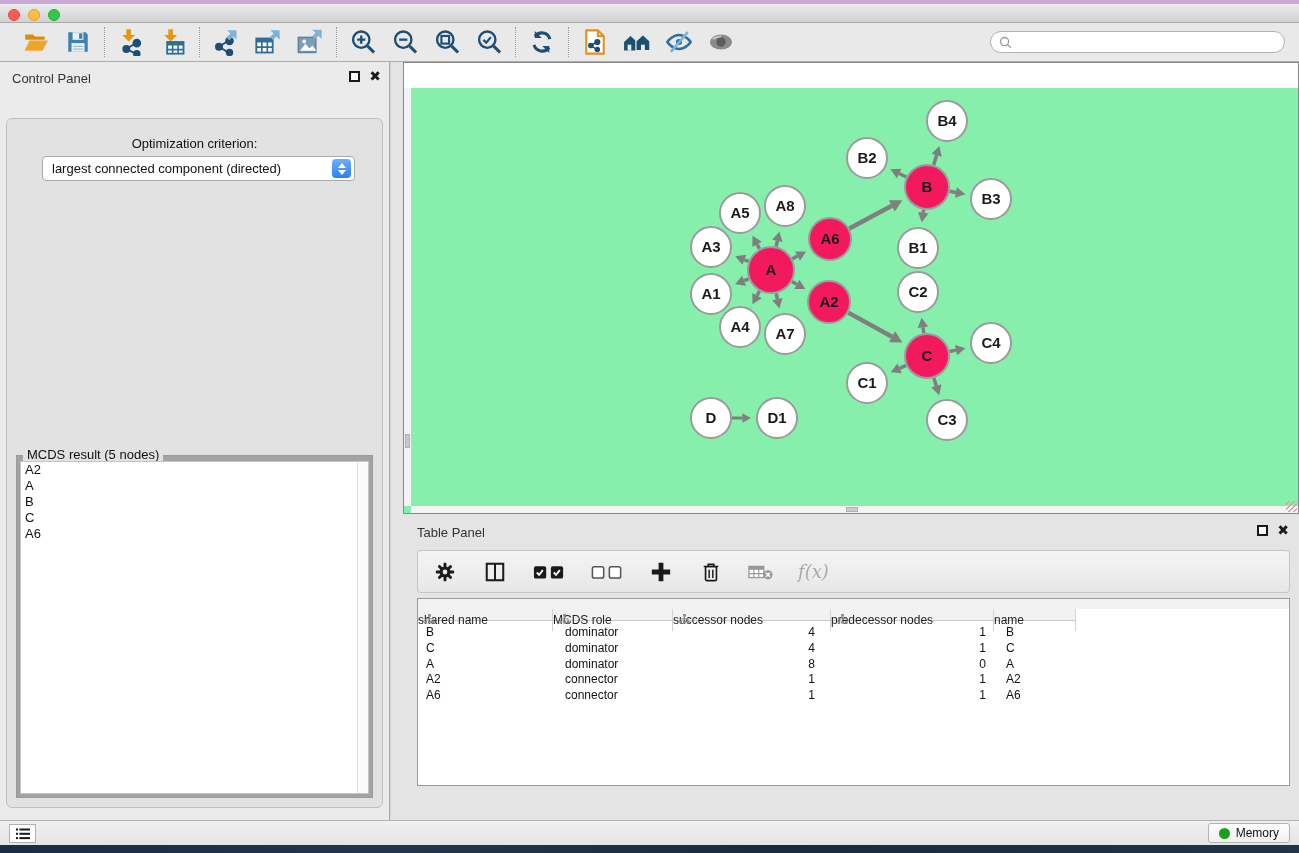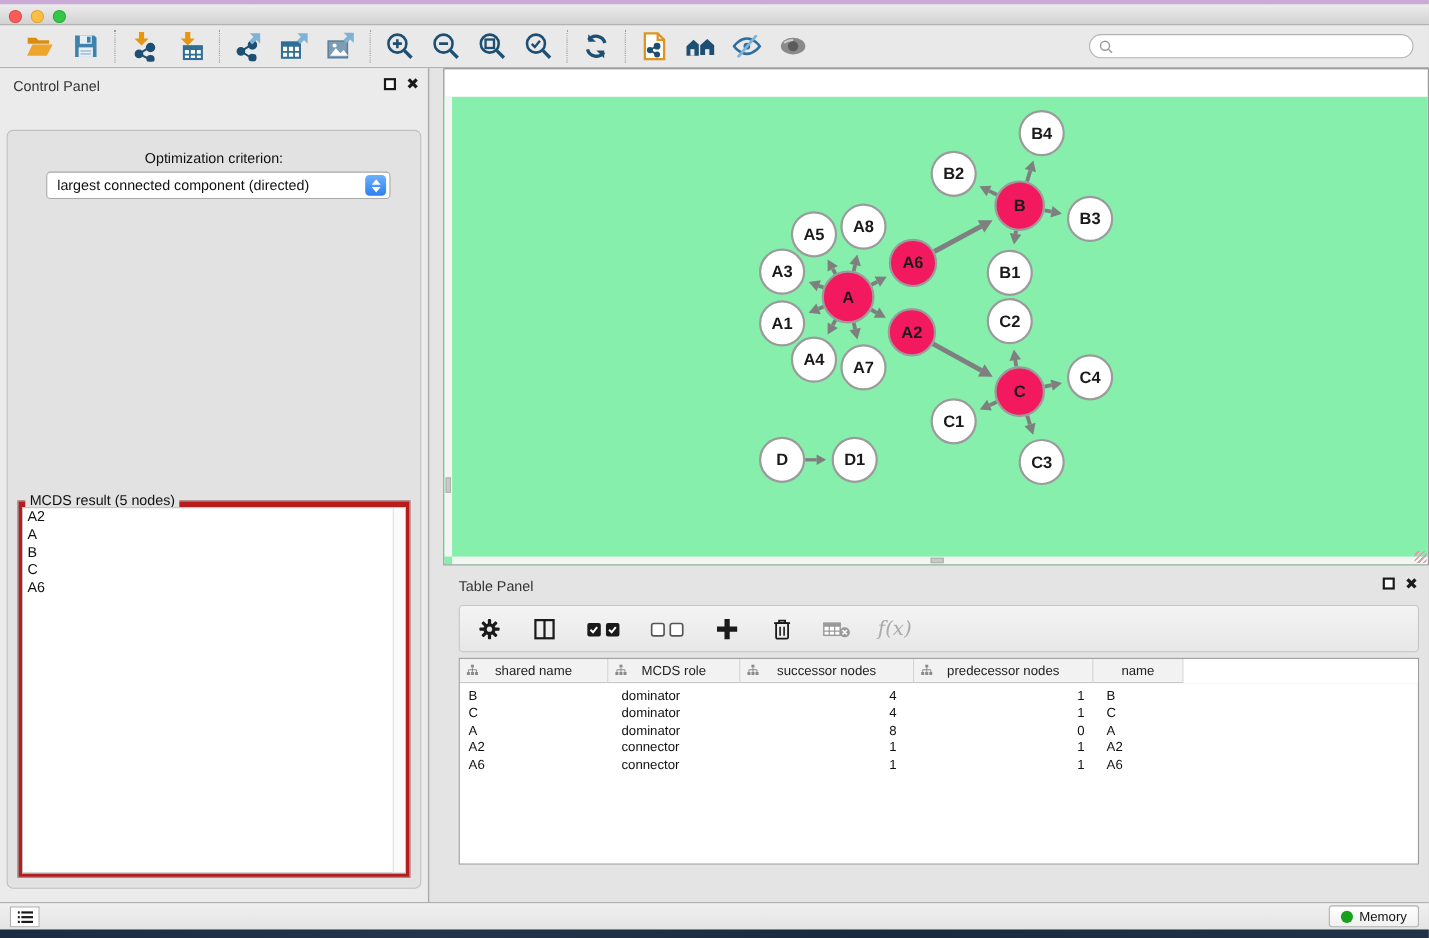--- a/index.html
+++ b/index.html
@@ -38,21 +38,21 @@
   .seg > div.active { background:linear-gradient(#55a5fb,#2e86f6); color:#fff; border-color:#2e79d8; }
   .cp-inner { position:absolute; left:6px; right:6px; top:56px; bottom:12px; background:#e2e2e2; border:1px solid #c0c0c0; border-radius:6px; }
   .opt-label { position:absolute; left:0; right:0; top:74px; text-align:center; font-size:13px; color:#111; }
   .dropdown { position:absolute; left:42px; top:94px; width:313px; height:25px; background:#fff; border:1px solid #a9a9a9; border-radius:4px; display:flex; align-items:center; }
   .dropdown .val { flex:1; font-size:13px; padding:0 9px; color:#111; white-space:nowrap; }
   .stepper { width:19px; height:19px; margin-right:3px; border-radius:4px; background:linear-gradient(#6db1fb,#2d7ff2); display:flex; flex-direction:column; align-items:center; justify-content:center; gap:2px; }
   .tri-up { width:0; height:0; border-left:4px solid transparent; border-right:4px solid transparent; border-bottom:5px solid #fff; }
   .tri-down { width:0; height:0; border-left:4px solid transparent; border-right:4px solid transparent; border-top:5px solid #fff; }
   .cp-buttons { position:absolute; left:0; right:0; top:130px; display:flex; justify-content:center; gap:14px; }
   .btn { background:linear-gradient(#ffffff,#f1f1f1); border:1px solid #b3b3b3; border-radius:4px; font-size:13px; padding:3px 16px; color:#111; cursor:default; font-family:inherit; }
-  .groupbox { position:absolute; left:16px; right:16px; top:393px; bottom:22px; border:1px solid #9b9b9b; background:#b91c1c;padding-left:12px; }
+  .groupbox { position:absolute; left:16px; right:16px; top:393px; bottom:22px; border:1px solid #9b9b9b; background:#a3a3a3;padding-left:12px; }
   .groupbox-legend { position:absolute; top:-9px; left:6px; background:#e2e2e2; padding:0 4px; font-size:13px; color:#111; }
   .listbox { position:absolute; left:3px; right:3px; top:5px; bottom:3px; background:#fff; border:1px solid #c4c4c4; }
   .listbox .scrolltrack { position:absolute; right:0; top:0; bottom:0; width:11px; background:#fafafa; border-left:1px solid #e2e2e2; }
   .list-item { font-size:13px; line-height:16px; padding-left:4px; color:#111; }
 
   
   .right-area { position:absolute; left:391px; top:62px; width:908px; height:758px; background:#e4e4e4; }
   .net-window { position:absolute; left:12px; top:0; width:896px; height:452px; border:1px solid #888; background:#fff; }
   .net-titlebar { position:absolute; left:0; top:0; right:0; height:25px; background:linear-gradient(#efefef,#d3d3d3); border-bottom:1px solid #9a9a9a; }
   .net-titlebar .title { position:absolute; left:0; right:0; top:5px; text-align:center; font-size:13px; color:#333; }
@@ -69,21 +69,21 @@
 
   
   .tp-header { position:absolute; left:26px; top:463px; font-size:13px; color:#333; }
   .tp-ctrls { position:absolute; right:10px; top:463px; display:flex; gap:9px; align-items:center; }
   .tp-toolbar { position:absolute; left:26px; right:9px; top:488px; height:43px; background:linear-gradient(#f4f4f4,#e7e7e7); border:1px solid #c6c6c6; border-radius:4px; display:flex; align-items:center; gap:24px; padding:0 14px;text-align:center; }
   .tp-tool { display:flex; align-items:center; justify-content:center; width:26px; height:26px; }
   .fx-label { font-family:"DejaVu Serif",serif; font-style:italic; font-size:18px; color:#aaa; }
   .ntable { position:absolute; left:26px; right:9px; top:536px; height:188px; background:#fff; border:1px solid #9a9a9a; overflow:hidden; }
   .trow { display:grid; grid-template-columns:135px 120px 158px 163px 82px 1fr; }
   .trow.head { background:#f2f2f2; border-bottom:1px solid #c9c9c9; height:22px; }
-  .th { position:relative; display:flex; align-items:center; justify-content:center; font-size:12px; color:#222; border-right:1px solid #d4d4d4; height:22px; }
+  .th { position:relative; display:flex; align-items:center; justify-content:flex-start; font-size:12px; color:#222; border-right:1px solid #d4d4d4; height:22px;margin-top:10px; }
   .th .tree { position:absolute; left:6px; top:5px; }
   .th.blank { background:#fff; border-right:none; }
   .td { font-size:12px; color:#111; height:15.8px; line-height:15.8px; white-space:nowrap; overflow:hidden; }
   .td.l0 { padding-left:8px; }
   .td.l1 { padding-left:12px; }
   .td.r { text-align:right; padding-right:16px; }
   .td.r2 { text-align:right; padding-right:8px; }
   .tbody { padding-top:4px; }
   .table-tabs { position:absolute; left:0; right:0; top:726px; text-align:center; }
 

